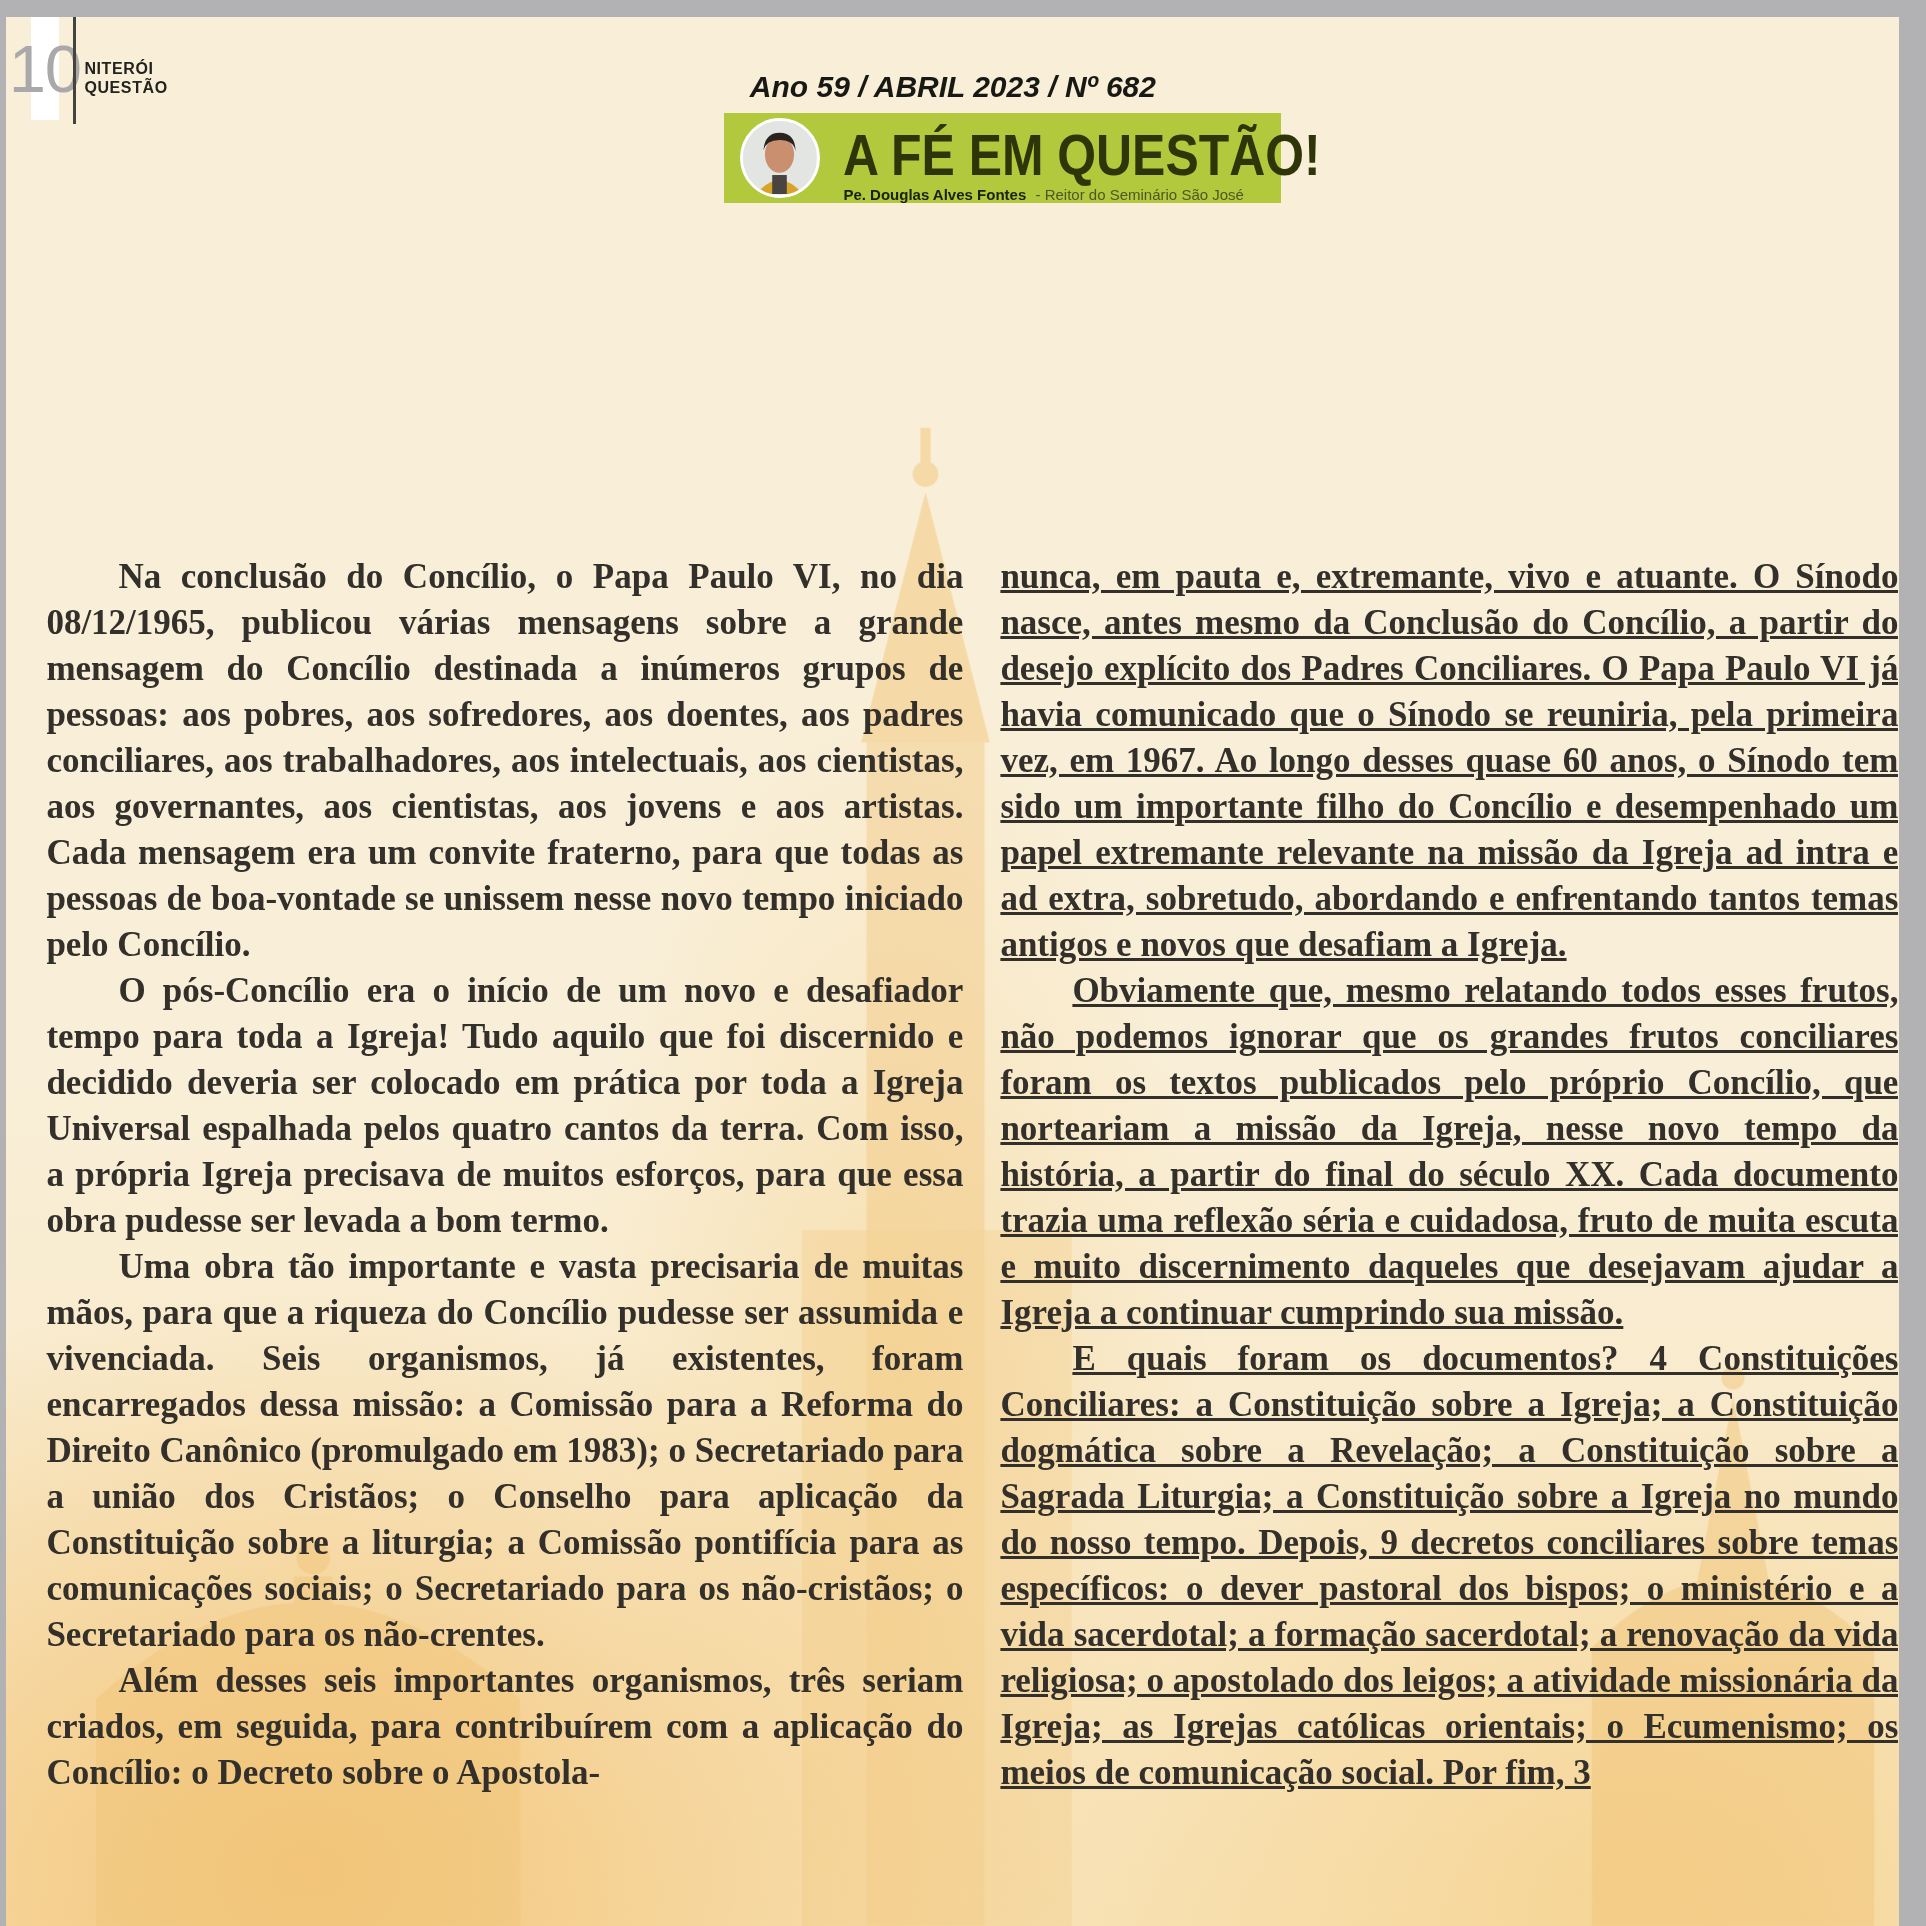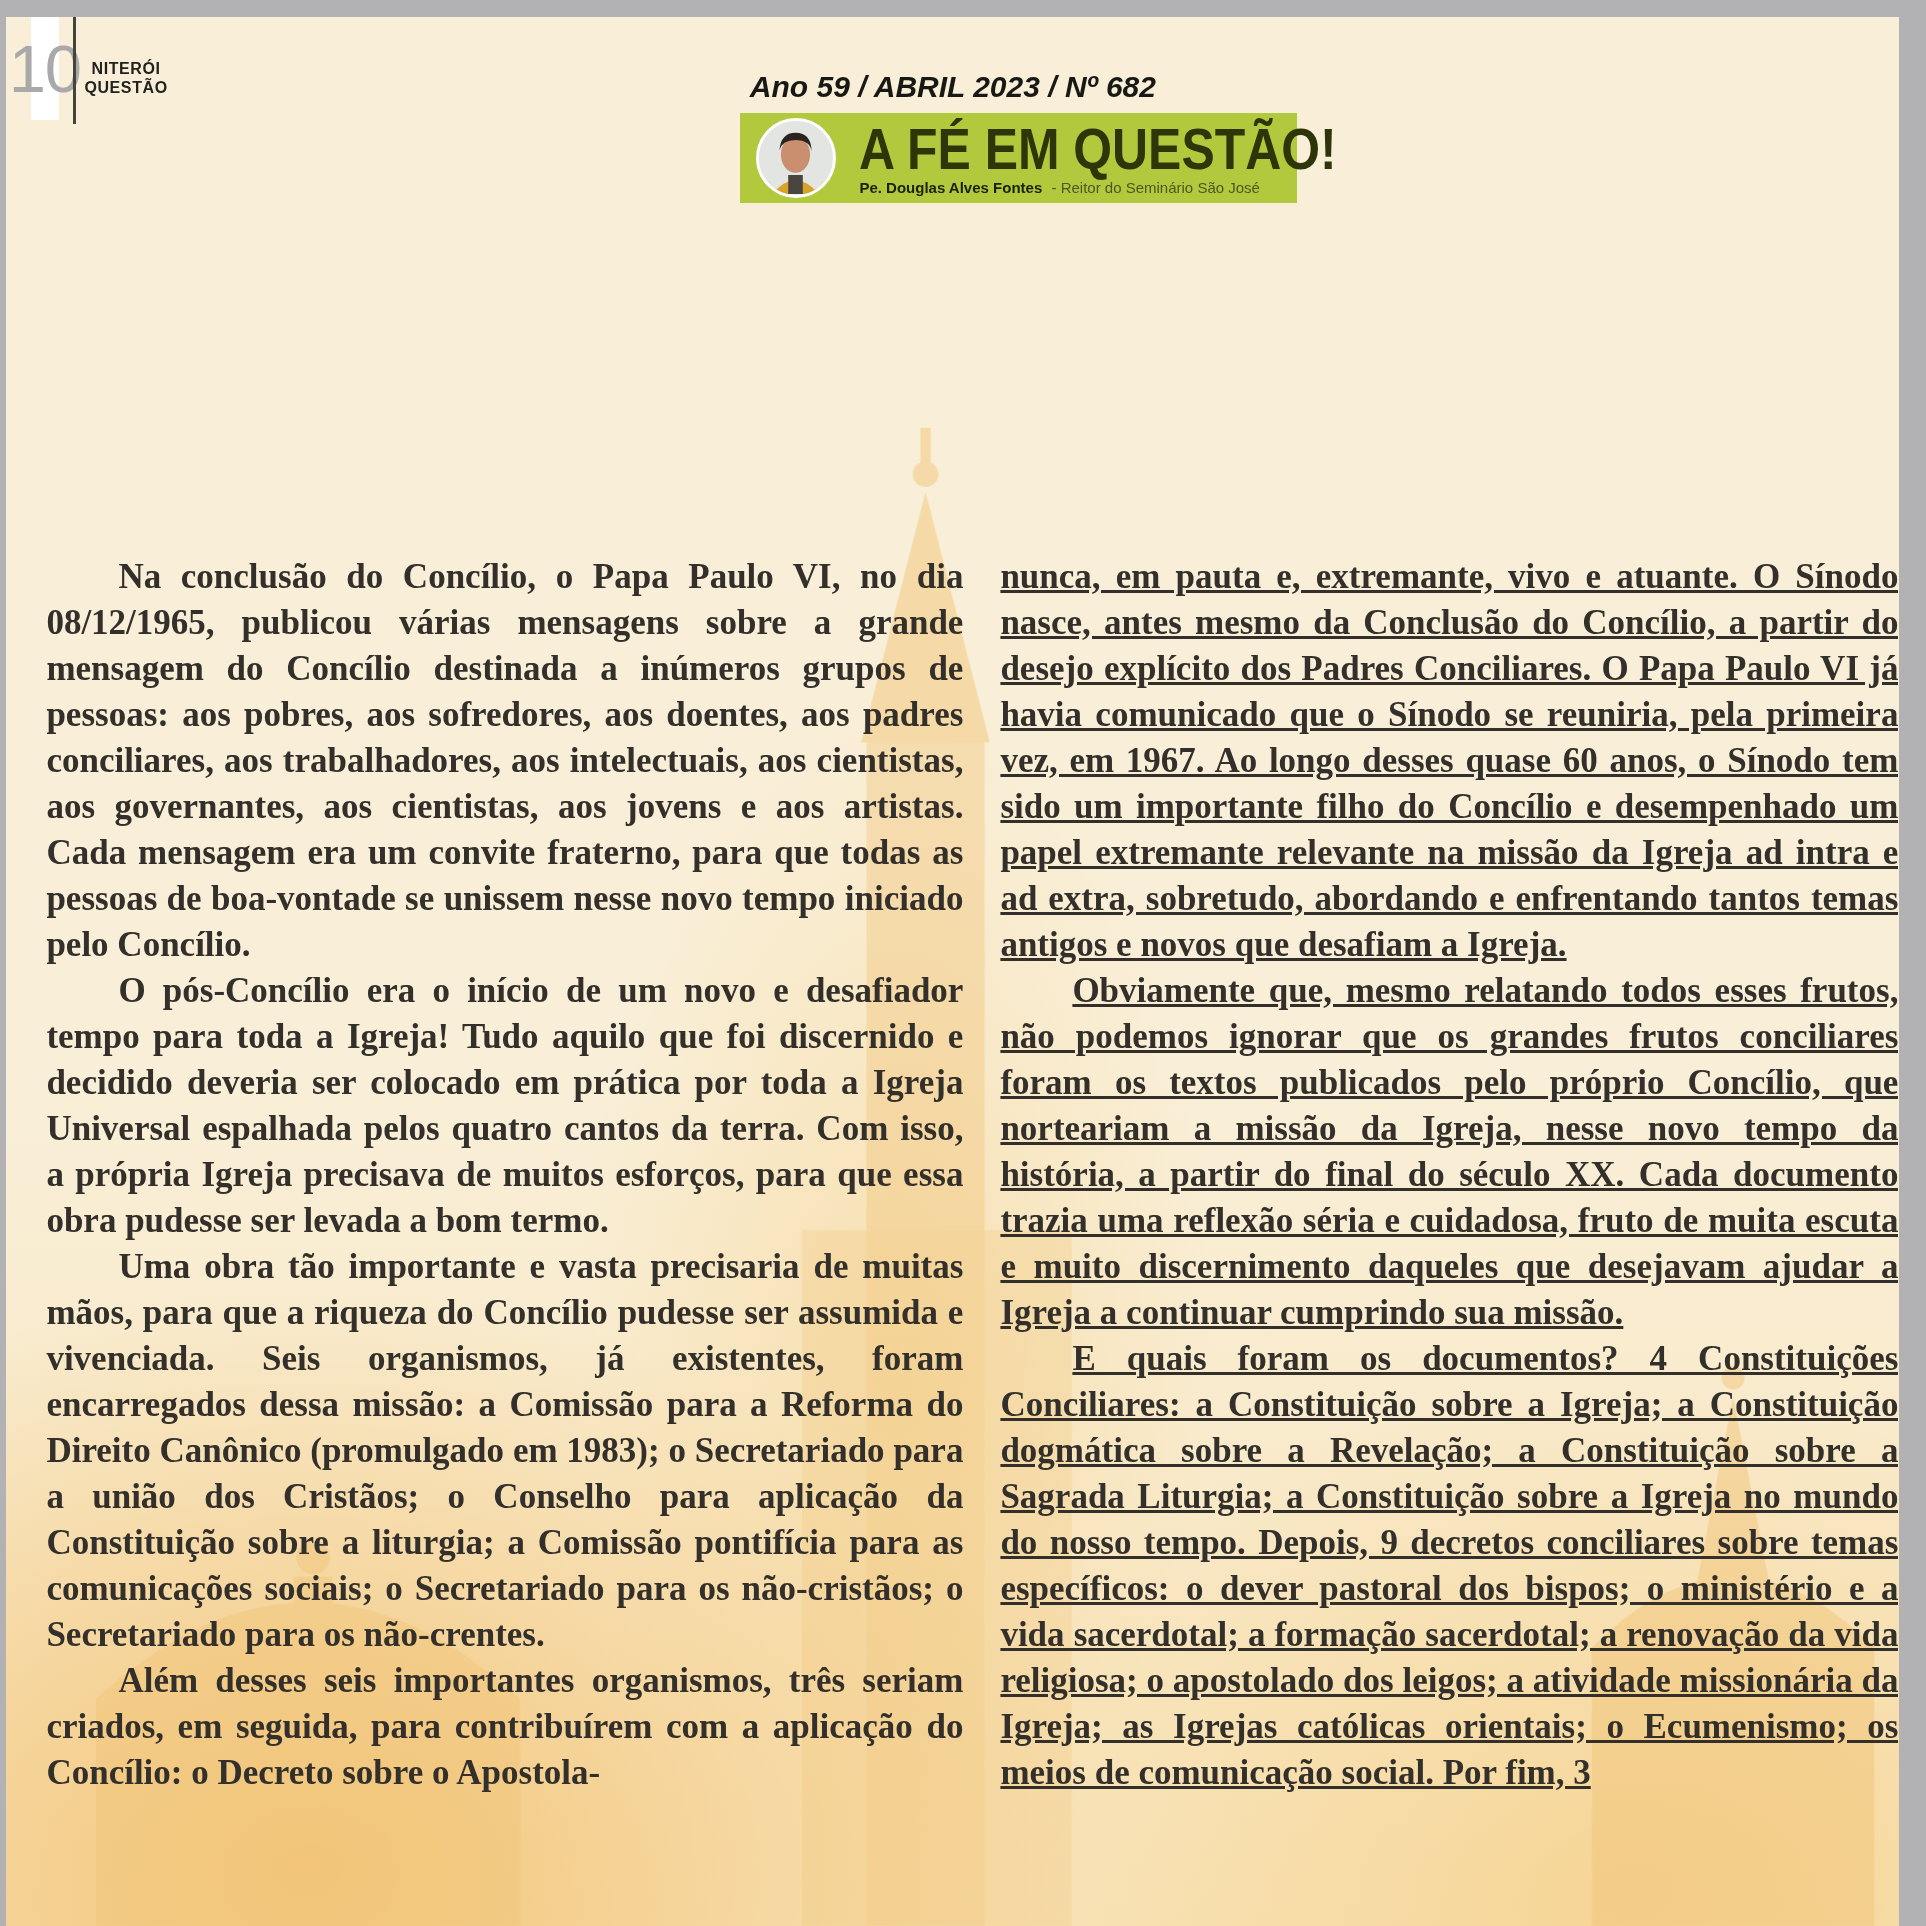--- a/index.html
+++ b/index.html
@@ -16,26 +16,26 @@
       radial-gradient(ellipse 449px 963px at 47% 70%, rgba(246,210,140,.45), rgba(246,210,140,0) 70%),
       linear-gradient(180deg, rgba(250,240,218,0) 55%, rgba(246,208,134,.35) 100%);}
   .wm-svg{position:absolute;left:0;top:0;}
 
   
   .pagenum-box{position:absolute;left:24.4px;top:0px;width:28px;height:103px;background:#ffffff;
     display:flex;align-items:center;justify-content:center;}
   .pagenum{font-family:"Liberation Sans",sans-serif;font-size:67px;font-weight:400;color:#a9a9a9;letter-spacing:-1.3px;}
   .pagenum-rule{position:absolute;left:67px;top:0;width:2.6px;height:107px;background:#44443c;}
   .masthead{position:absolute;left:78px;top:42px;font-family:"Liberation Sans",sans-serif;
-    font-size:16px;font-weight:700;color:#22221e;line-height:19px;letter-spacing:0.6px;text-align:center;}
+    font-size:16px;font-weight:700;color:#22221e;line-height:19px;letter-spacing:0.6px;}
   .issue-line{position:absolute;left:0;width:1893px;top:53px;text-align:center;
     font-family:"Liberation Sans",sans-serif;font-style:italic;font-weight:700;font-size:30px;color:#181814;}
 
-  .banner{position:absolute;left:734px;top:96px;width:557px;height:90px;background:#b2c83d;
-    display:flex;align-items:center;}
+  .banner{position:absolute;left:718px;top:96px;width:557px;height:90px;background:#b2c83d;
+    display:flex;align-items:flex-end;}
   .photo{position:absolute;left:15.4px;top:5.1px;width:80px;height:80px;border-radius:50%;
     background:#e6e7e3;border:3.2px solid #ffffff;overflow:hidden;box-sizing:border-box;}
   .banner-text{margin-left:119px;}
   .banner-title{font-family:"Liberation Sans",sans-serif;font-size:58px;font-weight:700;color:#2e3609;
     transform:scaleX(.86);transform-origin:left center;white-space:nowrap;line-height:59px;}
   .banner-byline{font-family:"Liberation Sans",sans-serif;font-size:15px;margin-top:1.3px;white-space:nowrap;}
   .byline-name{font-weight:700;color:#1b2108;}
   .byline-role{font-weight:400;color:#4e5722;margin-left:5.1px;}
 
   

